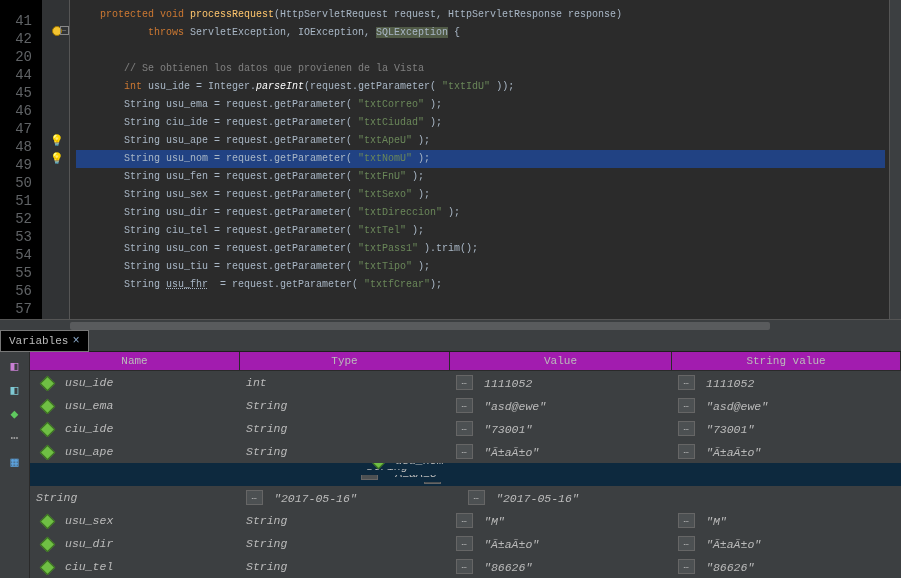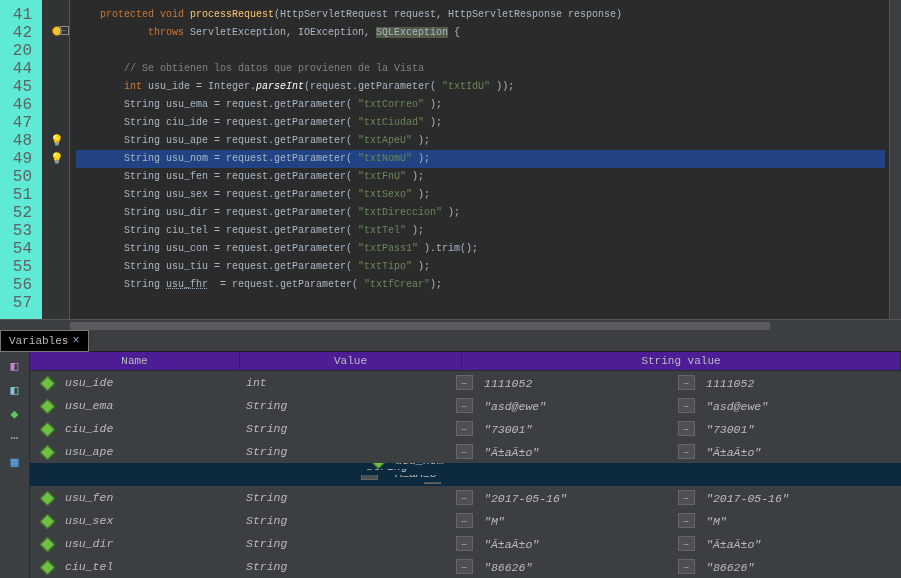--- a/index.html
+++ b/index.html
@@ -1,39 +1,39 @@
 <!DOCTYPE html>
 <html><head>
 <meta charset="utf-8">
 <style>
 * { margin: 0; padding: 0; box-sizing: border-box; font-family: Consolas, 'Courier New', monospace; }
 body { background: #2b2b2b; color: #a9b7c6; width: 901px; height: 578px; overflow: hidden; display: flex; flex-direction: column; }
 .editor-area { display: flex; height: 338px; position: relative; }
-.gutter-line-numbers { width: 42px; background: #5eead4; color: #606366; font-size: 16px; text-align: right; padding-right: 10px; line-height: 18px; padding-top: 6px; }
+.gutter-line-numbers { width: 42px; background: #000000; color: #606366; font-size: 14px; text-align: right; padding-right: 10px; line-height: 18px; padding-top: 12px; }
 .gutter-marks { width: 28px; background: #313335; border-right: 1px solid #555; position: relative; }
 .code-canvas { flex: 1; font-size: 10px; line-height: 18px; padding: 6px 4px 0 6px; white-space: pre; overflow: hidden; position: relative; }
 .code-line { height: 18px; }
 .kw-orange { color: #cc7832; }
 .kw-method { color: #ffc66d; }
 .kw-str { color: #6a8759; }
 .kw-comment { color: #808080; }
 .kw-italic { font-style: italic; color: #ffffff; }
 .kw-selbg { background: #214283; }
 .kw-highlight { background: #515b47; }
 .selected-line { background: #214283; }
 .scroll-h { height: 12px; background: #3c3f41; border-top: 1px solid #555; }
 .scroll-thumb { height: 8px; width: 700px; background: #595b5d; margin: 2px 0 0 70px; border-radius: 2px; }
 .panel-tabs { height: 22px; background: #3c3f41; display: flex; align-items: center; border-bottom: 1px solid #1e1e1e; }
 .panel-tab { font-size: 11px; padding: 3px 8px; color: #bbbbbb; background: #000000; border: 1px solid #777; display: flex; align-items: center; gap: 4px; font-family: Arial, sans-serif; }
 .panel-tab .close-x { font-size: 12px; color: #8aa8c8; cursor: pointer; }
 .variables-panel { flex: 1; display: flex; background: #3c3f41; font-family: Arial, sans-serif; font-size: 11.5px; }
 .var-toolbar { width: 30px; background: #3c3f41; border-right: 1px solid #2a2a2a; display: flex; flex-direction: column; align-items: center; padding-top: 6px; gap: 8px; }
 .var-tool-icon { width: 16px; height: 16px; display: flex; align-items: center; justify-content: center; font-size: 13px; cursor:pointer; }
 .var-table { flex: 1; overflow: hidden; }
-.var-header { display: flex; background: #4c1d95; border-bottom: 1px solid #2a2a2a; }
+.var-header { display: flex; background: #a21caf; border-bottom: 1px solid #2a2a2a; }
 .var-header-cell { padding: 3px 6px; text-align: center; color: #bbbbbb; border-right: 1px solid #2a2a2a; font-size: 11px; }
 .col-name { width: 210px; }
 .col-type { width: 210px; }
 .col-value { width: 222px; }
 .col-strvalue { flex: 1; }
 .var-row { display: flex; height: 23px; align-items: center; border-bottom: 0; }
 .var-row.selected { background: #0d293e; flex-direction: column; }
 .var-cell { padding: 2px 6px; border-right: 0; display: flex; align-items: flex-end; gap: 8px; color: #bbbbbb; overflow:hidden;font-style:italic; }
 .diamond { width: 11px; height: 11px; background: #6fbf44; transform: rotate(45deg); border: 1px solid #3a7020; margin-left: 6px; margin-right: 4px; flex-shrink:0; }
 .ellipsis-btn { width: 17px; height: 15px; background: #4c5052; color: #ccc; font-size: 9px; text-align: center; line-height: 13px; margin-right: 3px; border:1px solid #666; cursor:pointer; }
@@ -90,20 +90,21 @@
   <div class="var-toolbar">
     <div class="var-tool-icon" style="color:#c97fd4">◧</div>
     <div class="var-tool-icon" style="color:#7fc9d4">◧</div>
     <div class="var-tool-icon" style="color:#5fc95f">◆</div>
     <div class="var-tool-icon" style="color:#999">⋯</div>
     <div class="var-tool-icon" style="color:#5fa9e8">▦</div>
   </div>
   <div class="var-table">
     <div class="var-header">
       <div class="var-header-cell col-name">Name</div>
+      <div class="var-header-cell col-type">Type</div>
       <div class="var-header-cell col-value">Value</div>
       <div class="var-header-cell col-strvalue">String value</div>
     </div>
     <div id="var-rows">
         <div class="var-row">
           <div class="var-cell col-name">
             <div class="diamond"></div>
             <span>usu_ide</span>
           </div>
           <div class="var-cell col-type">int</div>
@@ -170,24 +171,20 @@
           <div class="var-cell col-value">
             <div class="ellipsis-btn">…</div>
             <span>"Ã±aÃ±o"</span>
           </div>
           <div class="var-cell col-strvalue">
             <div class="ellipsis-btn">…</div>
             <span>"Ã±aÃ±o"</span>
           </div>
         </div>
         <div class="var-row">
-          <div class="var-cell col-name">
-            <div class="diamond"></div>
-            <span>usu_fen</span>
-          </div>
           <div class="var-cell col-type">String</div>
           <div class="var-cell col-value">
             <div class="ellipsis-btn">…</div>
             <span>"2017-05-16"</span>
           </div>
           <div class="var-cell col-strvalue">
             <div class="ellipsis-btn">…</div>
             <span>"2017-05-16"</span>
           </div>
         </div>

